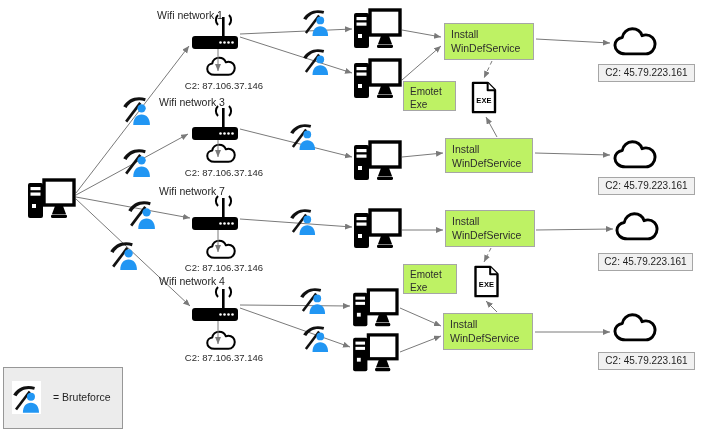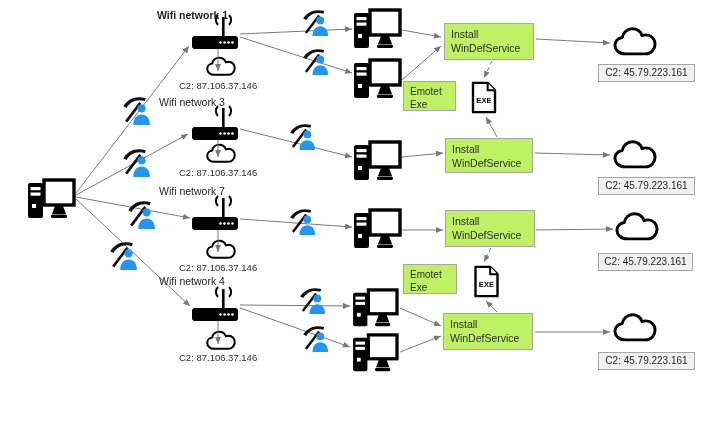--- a/index.html
+++ b/index.html
@@ -5,21 +5,21 @@
   html,body{margin:0;padding:0;background:#fff;}
   .stage{position:relative;width:721px;height:435px;background:#fff;overflow:hidden;
          font-family:"Liberation Sans",sans-serif;}
   .stage svg.wire{position:absolute;left:0;top:0;}
   .lbl{position:absolute;font-size:10.5px;color:#1f1f1f;white-space:nowrap;}
   .wrap{white-space:normal;line-height:1.3;}
   .gbox{position:absolute;background:#bef264;border:1px solid #a6a6a6;color:#2d2d2d;
         font-size:10.5px;line-height:1.32;padding:4px 6px;box-sizing:border-box;}
   .c2box{position:absolute;background:#f1f1f1;border:1px solid #a6a6a6;color:#1f1f1f;
          font-size:10px;text-align:center;height:18px;line-height:16px;box-sizing:border-box;}
-  .c2small{position:absolute;font-size:9.5px;color:#2b2b2b;width:84px;text-align:left;white-space:nowrap;}
+  .c2small{position:absolute;font-size:9.5px;color:#2b2b2b;width:84px;text-align:right;white-space:nowrap;}
   .exelbl{position:absolute;font-size:7.5px;font-weight:bold;color:#000;text-align:center;letter-spacing:.2px;}
   .legend{position:absolute;left:3px;top:367px;width:120px;height:62px;background:#ececec;
           border:1px solid #979797;box-sizing:border-box;}
   .legend .chip{position:absolute;left:8px;top:13px;width:29px;height:33px;background:#fff;}
   .legend .txt{position:absolute;left:49px;top:23px;font-size:10.5px;color:#1f1f1f;white-space:nowrap;}
 </style>
 </head>
 <body>
 
 <div class="stage">
@@ -141,21 +141,21 @@
     <g stroke="#7a7a7a" stroke-width="1">
       <line x1="218" y1="49" x2="218" y2="71" marker-end="url(#arr)"></line>
       <line x1="218" y1="140" x2="218" y2="157" marker-end="url(#arr)"></line>
       <line x1="218" y1="230" x2="218" y2="252" marker-end="url(#arr)"></line>
       <line x1="218" y1="321" x2="218" y2="344" marker-end="url(#arr)"></line>
     </g>
 
   </svg>
 
 
-  <div class="lbl" style="left:157px;top:9px;font-weight:bold;">Wifi network 1</div>
+  <div class="lbl" style="left:157px;top:9px;">Wifi network 1</div>
   <div class="lbl" style="left:159px;top:96px;">Wifi network 3</div>
   <div class="lbl" style="left:159px;top:185px;">Wifi network 7</div>
   <div class="lbl" style="left:159px;top:275px;">Wifi network 4</div>
 
   <div class="c2small" style="left:179px;top:80px;">C2: 87.106.37.146</div>
   <div class="c2small" style="left:179px;top:167px;">C2: 87.106.37.146</div>
   <div class="c2small" style="left:179px;top:262px;">C2: 87.106.37.146</div>
   <div class="c2small" style="left:179px;top:352px;">C2: 87.106.37.146</div>
 
   <div class="gbox wrap" style="left:444px;top:23px;width:90px;height:37px;">Install WinDefService</div>
@@ -167,14 +167,27 @@
   <div class="gbox wrap" style="left:403px;top:264px;width:54px;height:30px;font-size:10px;padding:3px 6px;">Emotet Exe</div>
 
   <div class="exelbl" style="left:471px;top:96px;width:26px;">EXE</div>
   <div class="exelbl" style="left:473px;top:280px;width:27px;">EXE</div>
 
   <div class="c2box" style="left:598px;top:64px;width:97px;">C2: 45.79.223.161</div>
   <div class="c2box" style="left:598px;top:177px;width:97px;">C2: 45.79.223.161</div>
   <div class="c2box" style="left:598px;top:253px;width:95px;">C2: 45.79.223.161</div>
   <div class="c2box" style="left:598px;top:352px;width:97px;">C2: 45.79.223.161</div>
 
+  <div class="legend">
+    <div class="chip">
+      <svg width="29" height="33" viewBox="0 0 36 40">
+        <g transform="translate(0,3)">
+          <line x1="5" y1="32" x2="22" y2="9.5" stroke="#111" stroke-width="3.2"></line>
+          <path d="M1.5 13.5 C7 4.5 17 0.5 28.5 4 L27.5 7.5 C18 4.5 10 8 5.5 15.5 Z" fill="#111"></path>
+          <circle cx="23.5" cy="16" r="5" fill="#2196f3"></circle>
+          <path d="M13.5 36 C13.5 28 17.5 23.5 23.5 23.5 C29.5 23.5 33.5 28 33.5 36 Z" fill="#2196f3"></path>
+        </g>
+      </svg>
+    </div>
+    <span class="txt">= Bruteforce</span>
+  </div>
 
 </div>
 
 </body></html>

